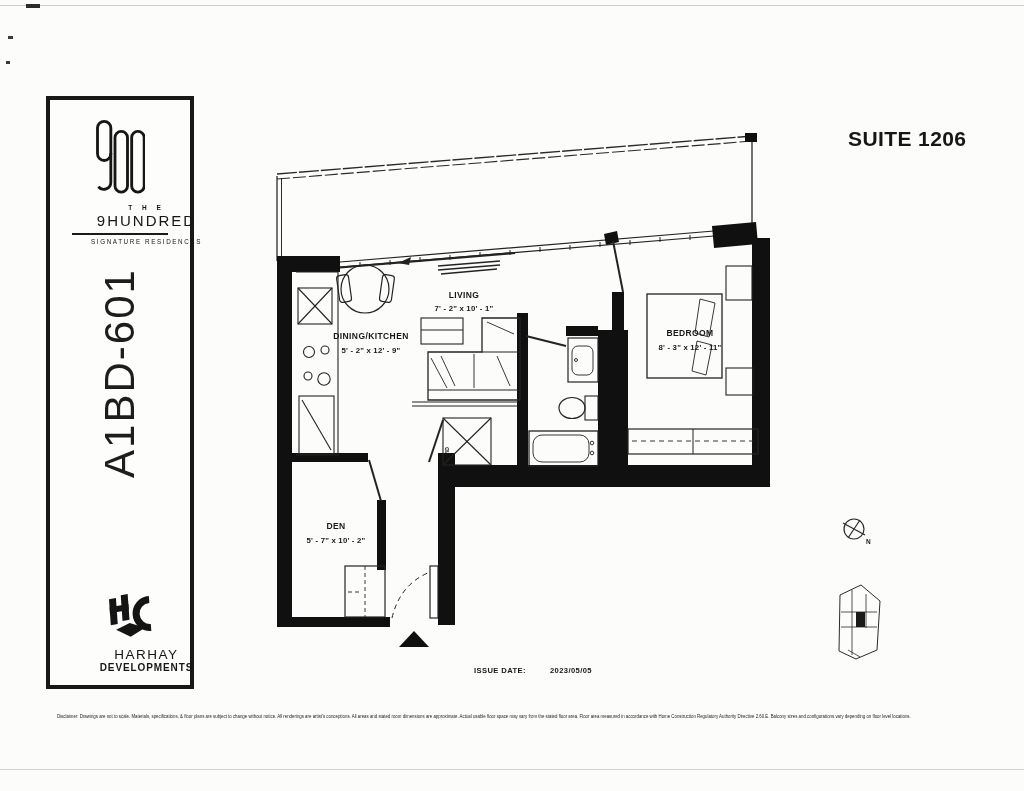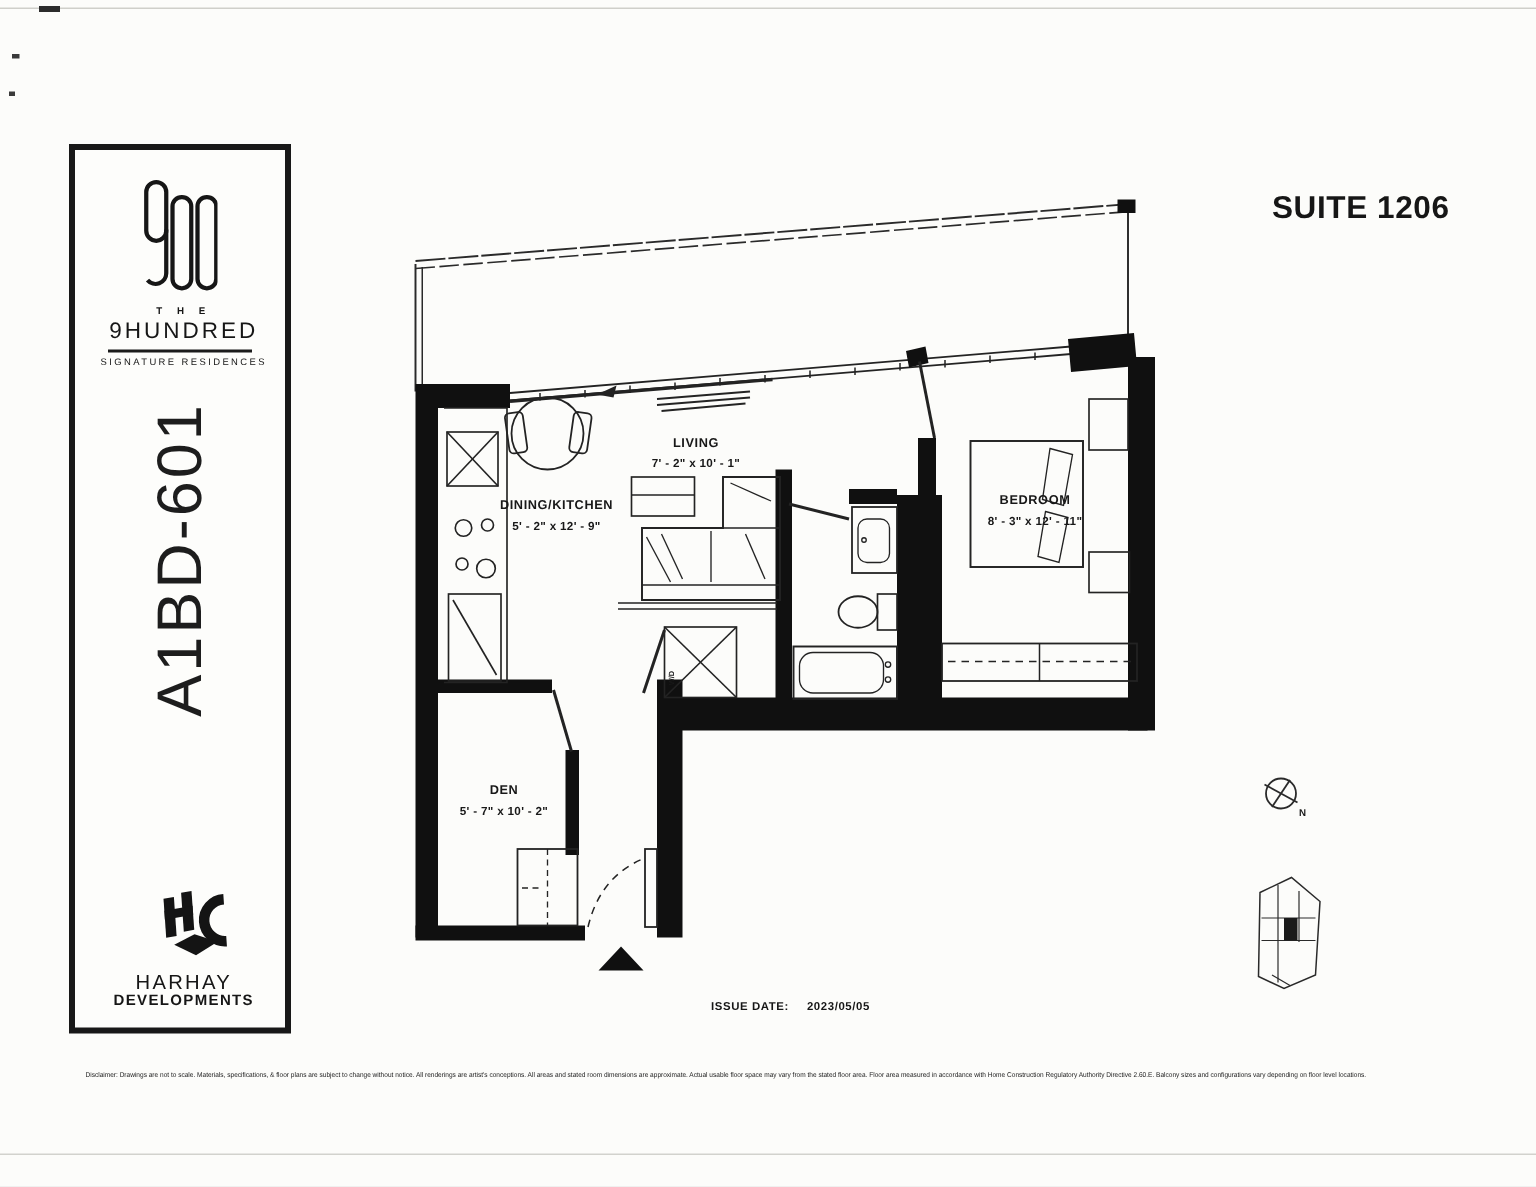--- a/index.html
+++ b/index.html
@@ -7,39 +7,39 @@
     position:relative;width:1024px;height:791px;overflow:hidden;
     background:#fcfcfa;font-family:"Liberation Sans",sans-serif;color:#161616;
   }
   
   .artifact{position:absolute;pointer-events:none;}
   
   .sidebar{
     position:absolute;left:46px;top:96px;width:148px;height:593px;
     border:4px solid #181818;box-sizing:border-box;background:#fdfdfb;
   }
-  .sidebar .c{position:absolute;left:0;width:145px;text-align:center;}
+  .sidebar .c{position:absolute;left:0;width:145px;text-align:center;padding-left:24px;}
   .brand-the{top:104px;font-size:6.5px;letter-spacing:4px;font-weight:600;}
   .brand-name{top:112px;font-size:15px;letter-spacing:2px;font-weight:500;}
   .brand-rule{position:absolute;top:133px;left:22px;width:96px;height:1.5px;background:#1b1b1b;}
   .brand-tagline{top:138px;font-size:6.3px;letter-spacing:1.6px;font-weight:500;}
   .model-code{
     position:absolute;left:-37px;top:242px;width:214px;height:62px;
     transform:rotate(-90deg);font-size:42px;letter-spacing:2px;font-weight:400;
     text-align:center;line-height:62px;color:#1d1d1d;white-space:nowrap;
   }
   .suite-details{position:absolute;left:17px;top:407px;font-size:7.8px;font-weight:700;line-height:10px;}
   .hc-logo{position:absolute;left:50px;top:485px;}
   .logo900{position:absolute;left:45px;top:13px;}
   .dev-name{top:547px;font-size:13.5px;font-weight:400;letter-spacing:1.5px;}
   .dev-sub{top:562px;font-size:10px;font-weight:700;letter-spacing:0.9px;}
   
   .suite-title{position:absolute;left:848px;top:127px;font-size:21px;font-weight:800;letter-spacing:0.4px;}
   .issue-line{position:absolute;left:474px;top:666px;font-size:7.6px;font-weight:700;letter-spacing:0.4px;}
-  .issue-line .val{margin-left:12px;}
+  .issue-line .val{margin-left:24px;}
   .disclaimer{
     position:absolute;left:57px;top:714px;width:1000px;font-size:4.7px;color:#222;
     white-space:nowrap;transform:scaleX(0.93);transform-origin:left center;
   }
   
   .floorplan{position:absolute;left:255px;top:118px;}
   .floorplan text{font-family:"Liberation Sans",sans-serif;fill:#181818;}
   .room-name{font-size:8.5px;font-weight:700;letter-spacing:0.4px;}
   .room-dims{font-size:7.8px;font-weight:700;letter-spacing:0.2px;}
   .tiny-label{font-size:5px;font-weight:700;}

